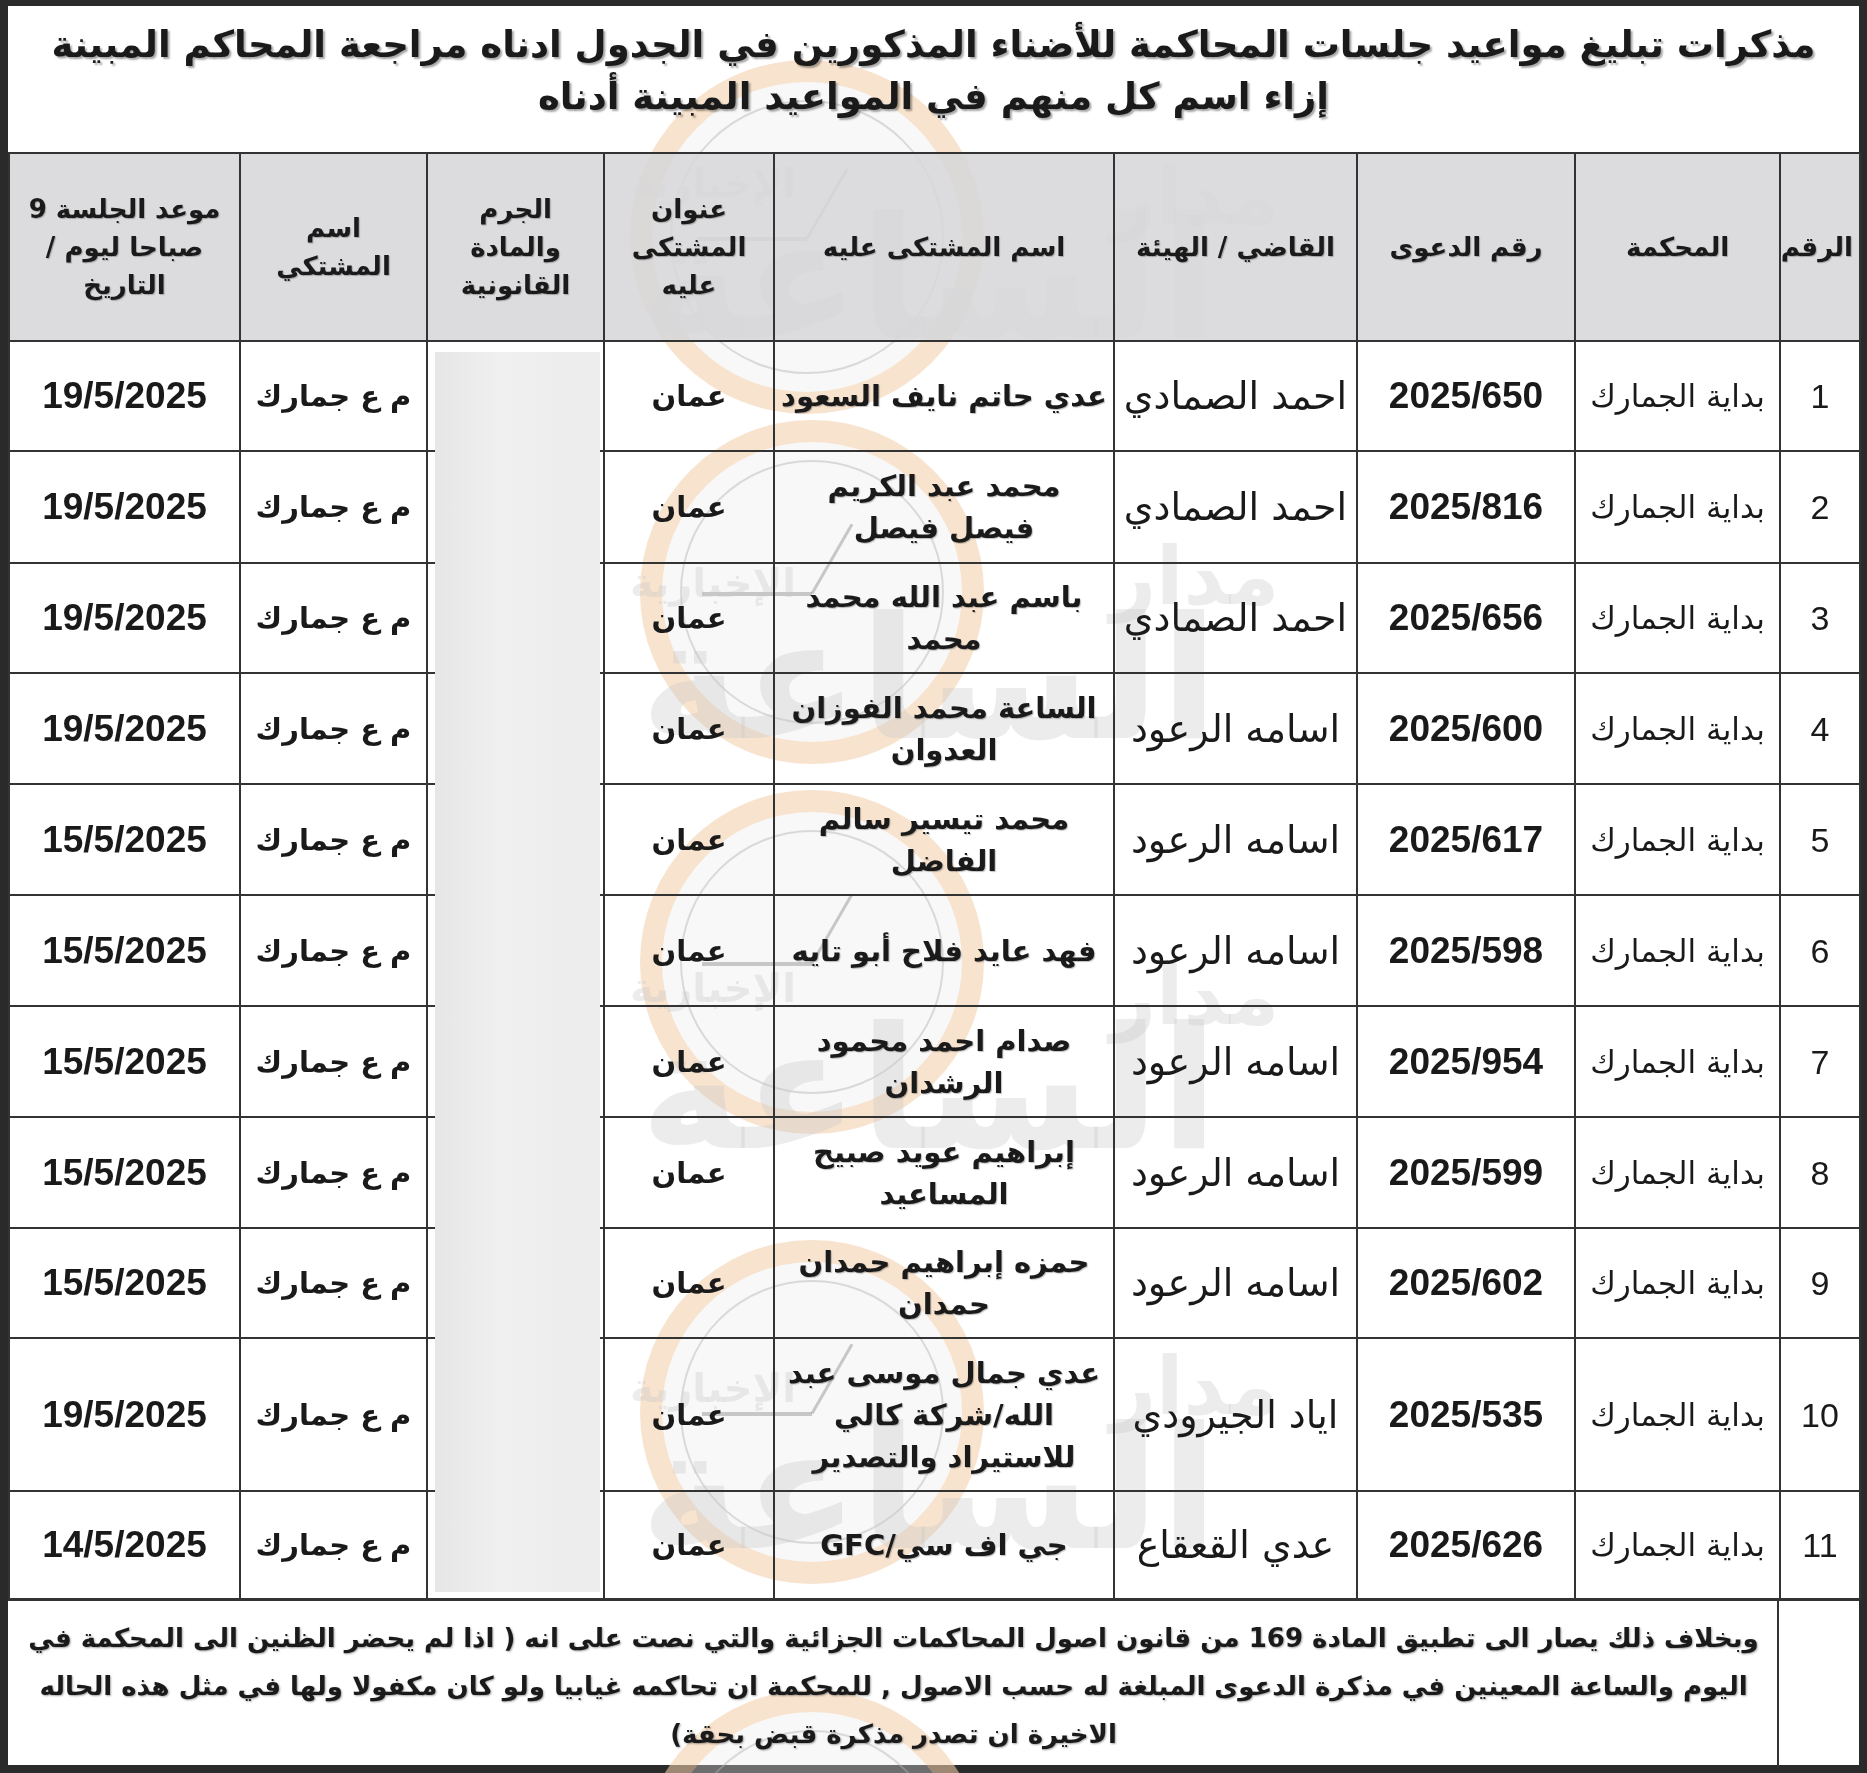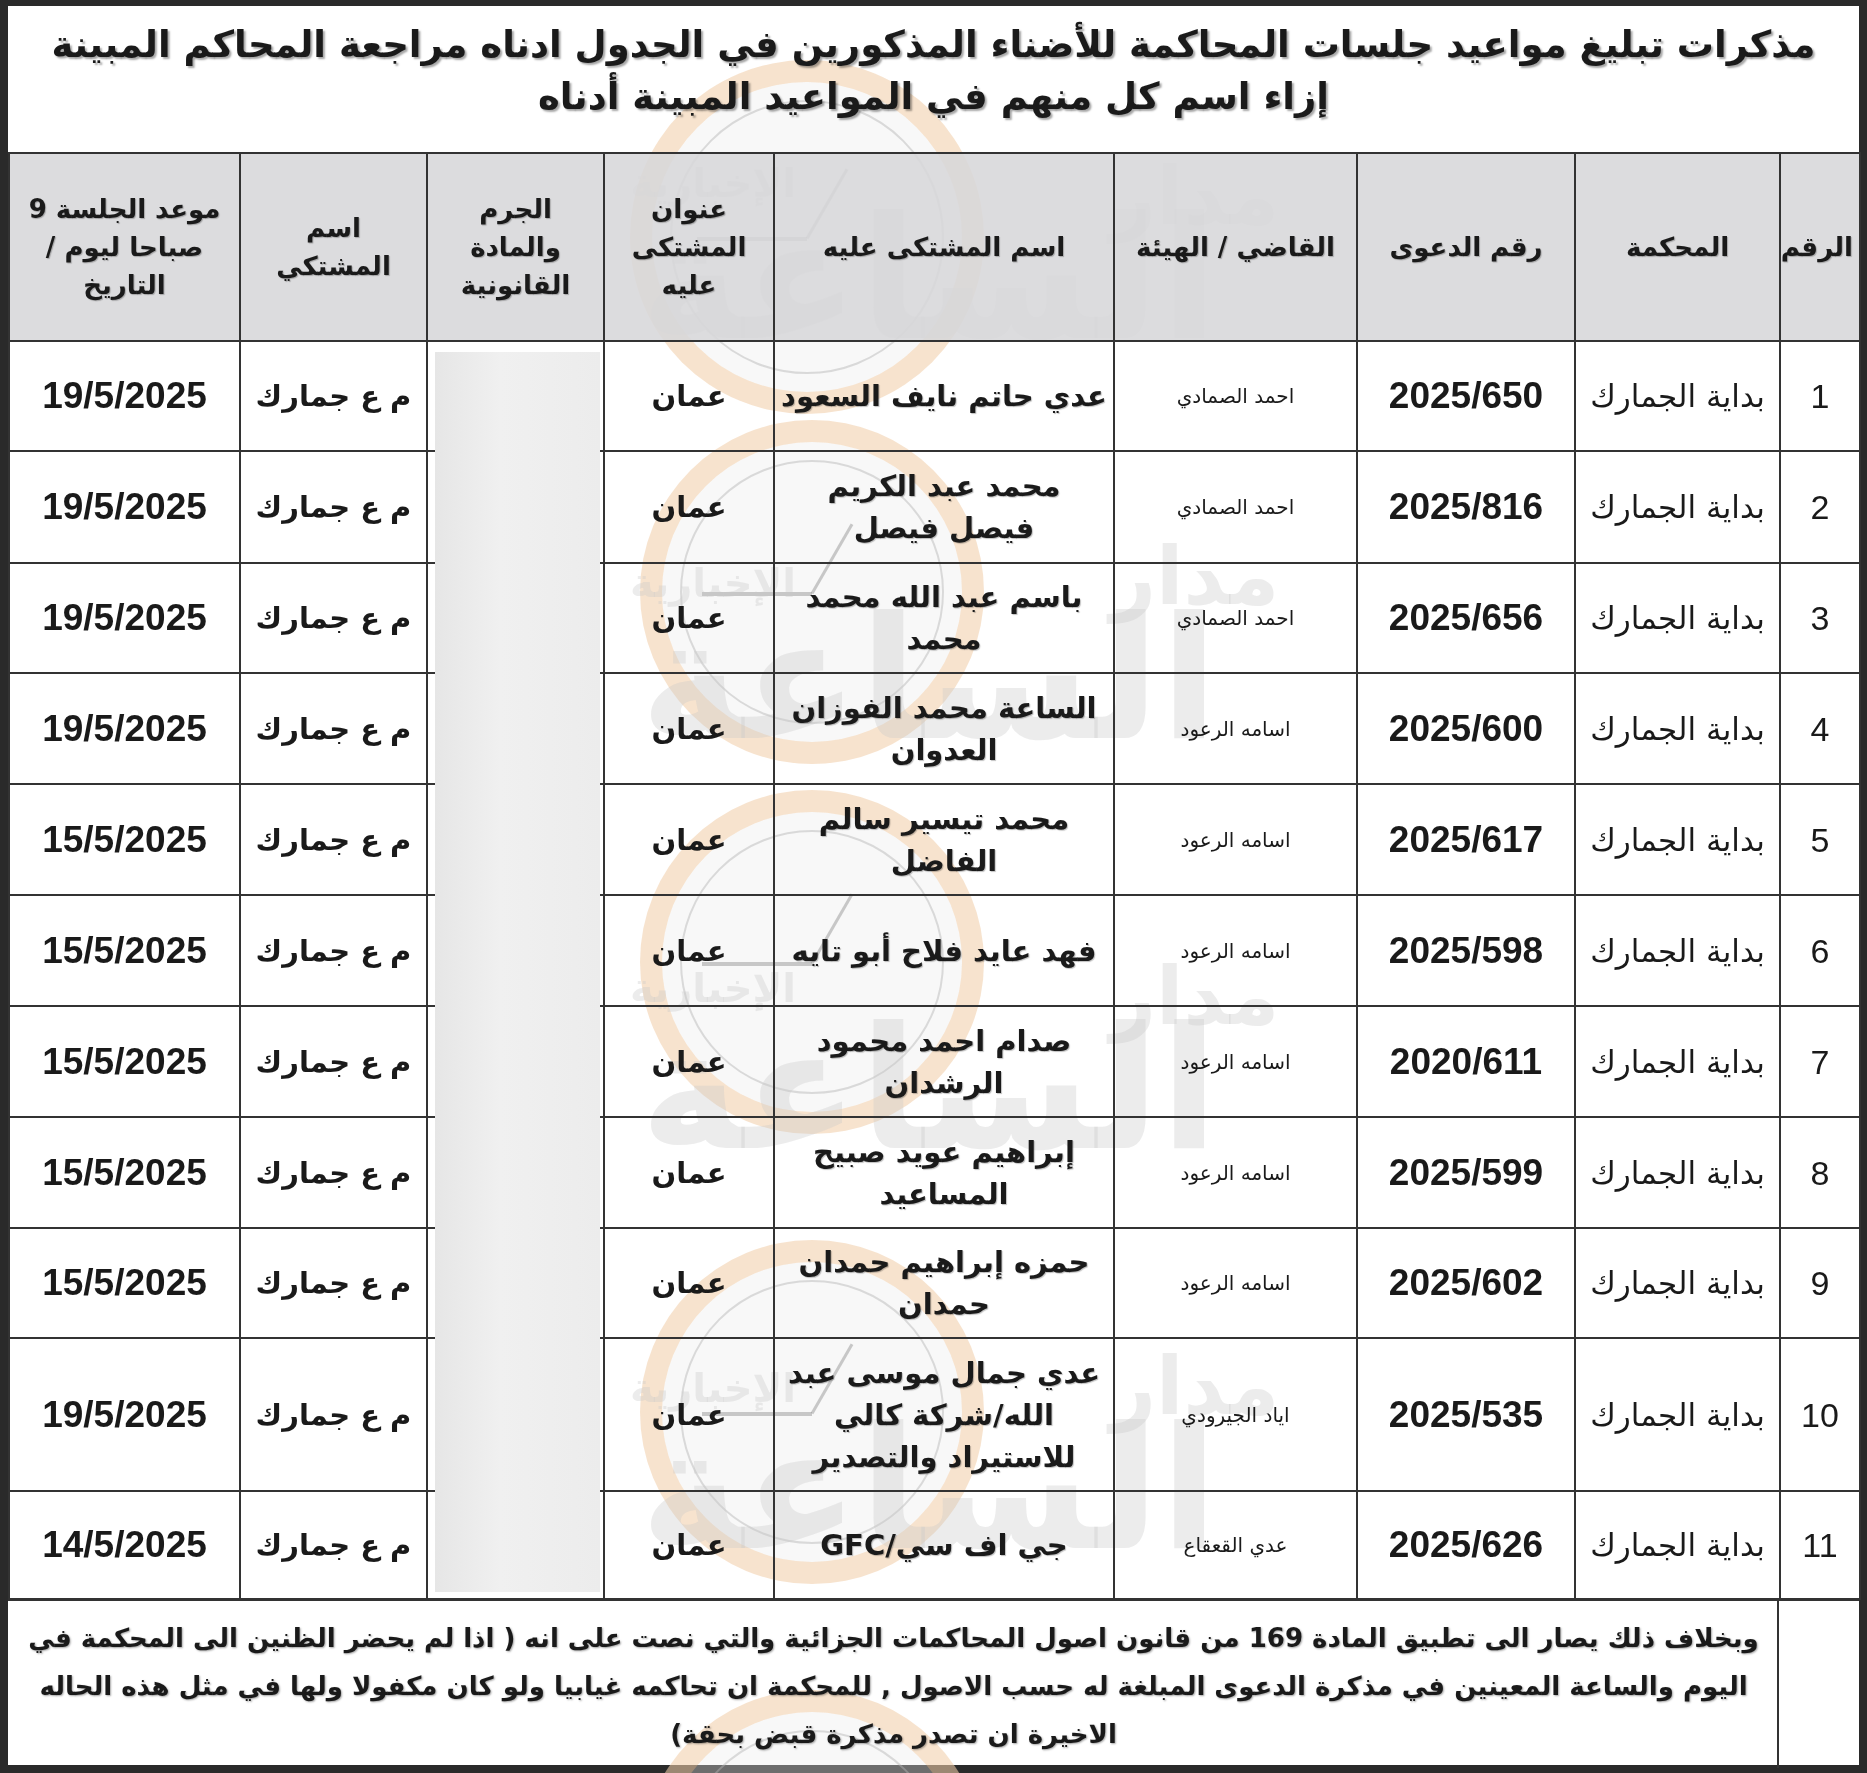--- a/index.html
+++ b/index.html
@@ -19,21 +19,21 @@
            text-align: center; direction: rtl; font-weight: bold; font-size: 37px; line-height: 52px; padding: 0 30px; box-sizing: border-box;
            text-shadow: 2px 2px 2px rgba(0,0,0,0.35); z-index: 2; }
 
   table.grid { position: absolute; left: 8px; top: 152px; width: 1851px; border-collapse: collapse; direction: rtl; z-index: 2; table-layout: fixed; }
   table.grid td, table.grid th { border: 2px solid #333; text-align: center; vertical-align: middle; padding: 0 6px; box-sizing: border-box; }
   table.grid th { background: rgba(215,215,217,0.88); font-weight: bold; font-size: 26px; line-height: 38px; height: 188px; text-shadow: 1px 1px 1px rgba(0,0,0,0.25); }
   table.grid td { background: transparent; font-size: 30px; line-height: 42px; }
   table.grid td.num { font-size: 34px; font-family: "Liberation Sans", sans-serif; }
   table.grid td.court { font-size: 31px; border-radius: 16px; }
   table.grid td.case { font-size: 37px; font-weight: bold; font-family: "Liberation Sans", sans-serif; direction: ltr; }
-  table.grid td.judge { font-size: 20px; }
+  table.grid td.judge { font-size: 38px; }
   table.grid td.def { font-size: 29px; font-weight: bold; text-shadow: 1px 1px 1px rgba(0,0,0,0.25); }
   table.grid td.addr { font-size: 29px; font-weight: bold; margin-top: 24px; }
   table.grid td.charge { position: relative; }
   table.grid td.plain { font-size: 29px; font-weight: bold; }
   table.grid td.date { font-size: 37px; font-weight: bold; font-family: "Liberation Sans", sans-serif; direction: ltr; }
   .redact { position: absolute; left: 435px; top: 352px; width: 165px; height: 1240px;
             background: linear-gradient(90deg, #e6e6e6, #f0f0f0 40%, #ececec); z-index: 3; }
 
   .footer { position: absolute; left: 8px; right: 8px; top: 1598px; height: 167px; border-top: 3px solid #333; z-index: 2; }
   .footer .numcol { position: absolute; right: 0; top: 0; bottom: 0; width: 80px; border-left: 2px solid #333; }
@@ -173,21 +173,21 @@
       <td class="judge">اسامه الرعود</td>
       <td class="def">فهد عايد فلاح أبو تايه</td>
       <td class="addr">عمان</td>
       <td class="charge"></td>
       <td class="plain">م ع جمارك</td>
       <td class="date">15/5/2025</td>
     </tr>
     <tr style="height:111px">
       <td class="num">7</td>
       <td class="court">بداية الجمارك</td>
-      <td class="case">2020/611</td>
+      <td class="case">2025/954</td>
       <td class="judge">اسامه الرعود</td>
       <td class="def">صدام احمد محمود الرشدان</td>
       <td class="addr">عمان</td>
       <td class="charge"></td>
       <td class="plain">م ع جمارك</td>
       <td class="date">15/5/2025</td>
     </tr>
     <tr style="height:111px">
       <td class="num">8</td>
       <td class="court">بداية الجمارك</td>

